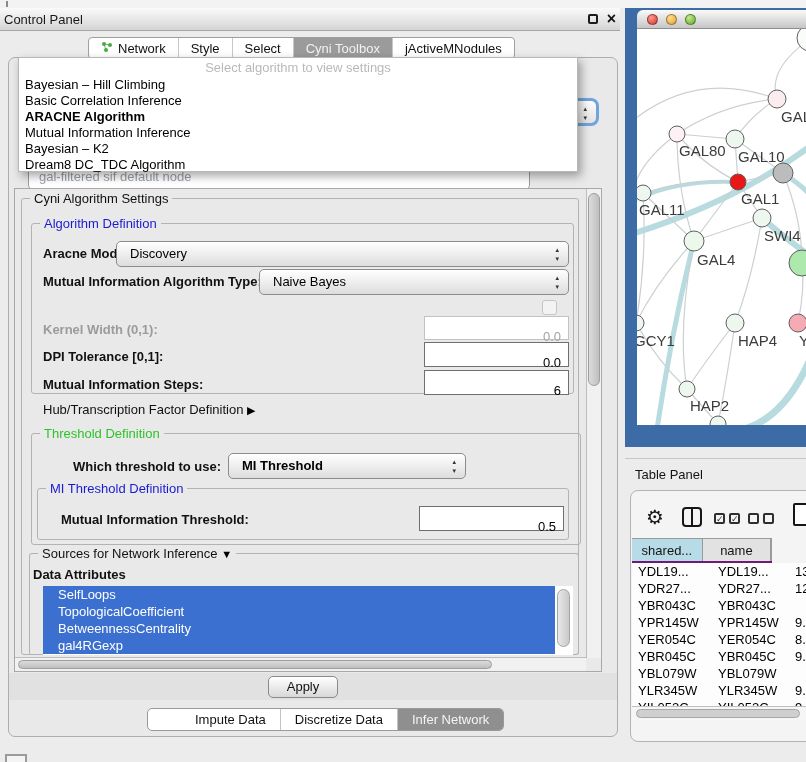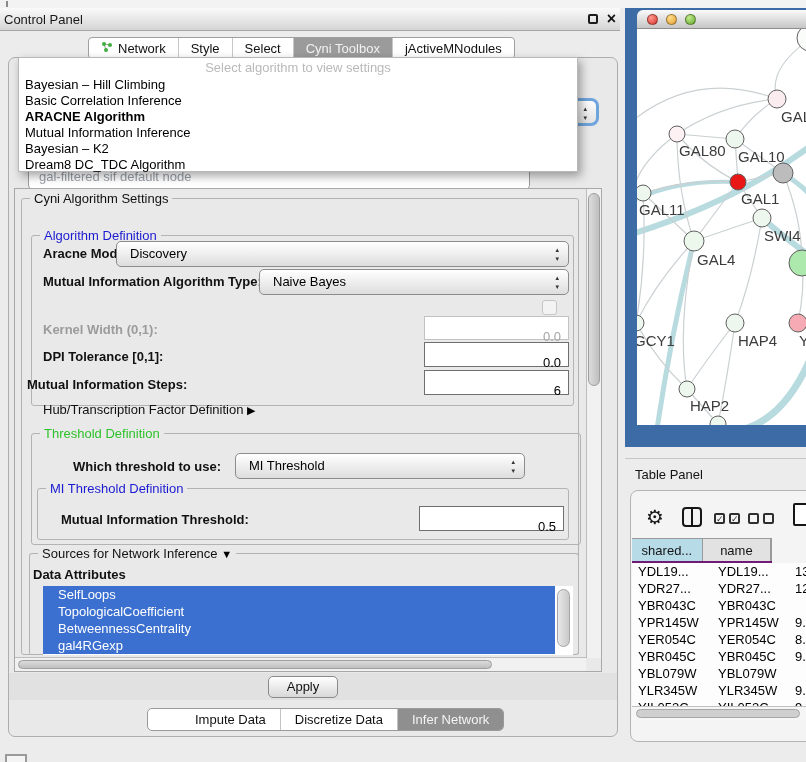--- a/index.html
+++ b/index.html
@@ -200,21 +200,21 @@
     <div class="popup-item">Bayesian – K2</div>
     <div class="popup-item">Dream8 DC_TDC Algorithm</div>
   </div>
 
   <div class="abs" id="settings-scroll">
 
     <div class="group" id="g-settings" style="left:6px;top:9px;width:558px;height:457px;">
       <span class="group-label">Cyni Algorithm Settings</span>
     </div>
 
-    <div class="group" style="left:16px;top:34px;width:543px;height:171px;margin-top:12px;">
+    <div class="group" style="left:16px;top:34px;width:543px;height:171px;">
       <span class="group-label blue">Algorithm Definition</span>
     </div>
 
     <span class="lbl" style="left:28px;top:57px;">Aracne Mode:</span>
     <div class="combo" style="left:101px;top:52px;width:453px;">
       <span>Discovery</span>
       <span class="combo-arrows">
           <div>▴</div>
           <div>▾</div>
         </span>
@@ -230,34 +230,34 @@
     </div>
 
     <div class="checkbox" style="left:527px;top:111px;"></div>
 
     <span class="lbl gray" style="left:28px;top:133px;">Kernel Width (0,1):</span>
     <div class="field disabled" style="left:409px;top:127px;">0.0</div>
 
     <span class="lbl" style="left:28px;top:160px;">DPI Tolerance [0,1]:</span>
     <div class="field" style="left:409px;top:153px;">0.0</div>
 
-    <span class="lbl" style="left:12px;top:188px;">Mutual Information Steps:</span>
+    <span class="lbl" style="left:28px;top:188px;">Mutual Information Steps:</span>
     <div class="field" style="left:409px;top:181px;">6</div>
 
     <span style="position:absolute;left:28px;top:213px;">
       <span>Hub/Transcription Factor Definition</span>
       <span class="tri">▶</span>
     </span>
 
     <div class="group" style="left:16px;top:244px;width:550px;height:112px;">
       <span class="group-label green">Threshold Definition</span>
     </div>
 
     <span class="lbl" style="left:58px;top:270px;">Which threshold to use:</span>
-    <div class="combo" style="left:220px;top:264px;width:290px;">
+    <div class="combo" style="left:213px;top:264px;width:238px;font-weight:bold;">
       <span>MI Threshold</span>
       <span class="combo-arrows">
           <div>▴</div>
           <div>▾</div>
         </span>
     </div>
 
     <div class="group" style="left:22px;top:299px;width:532px;height:52px;">
       <span class="group-label blue">MI Threshold Definition</span>
     </div>

